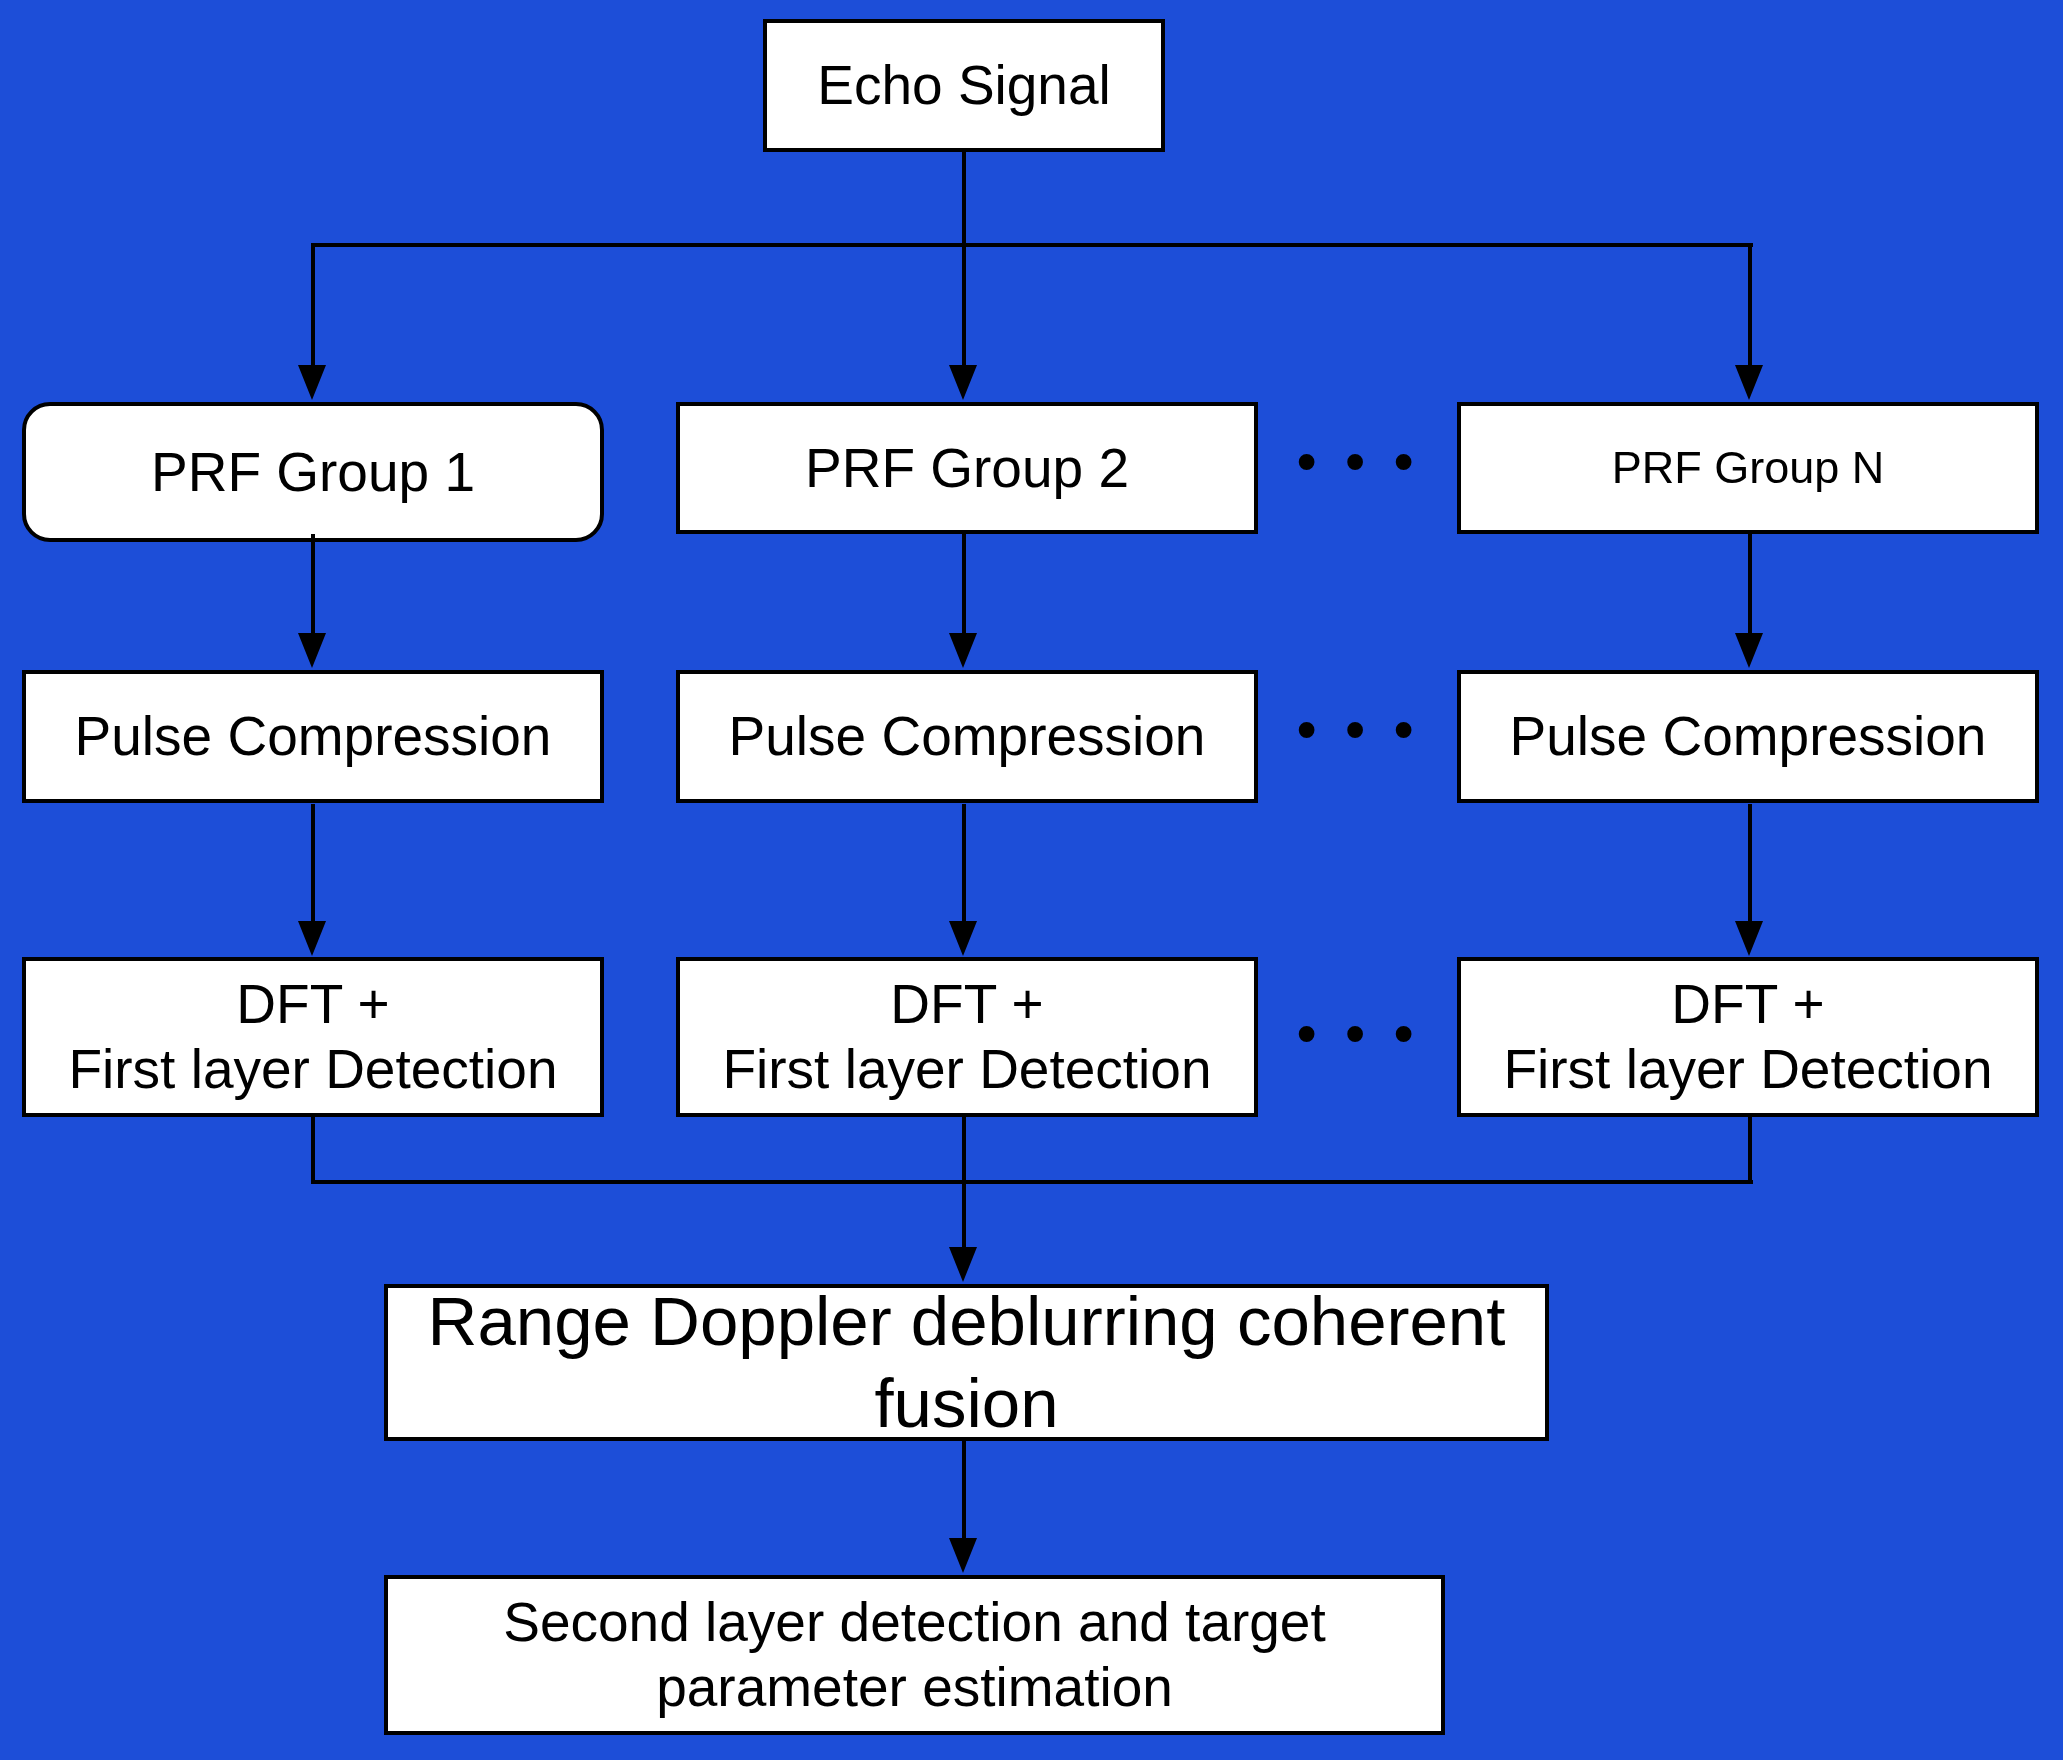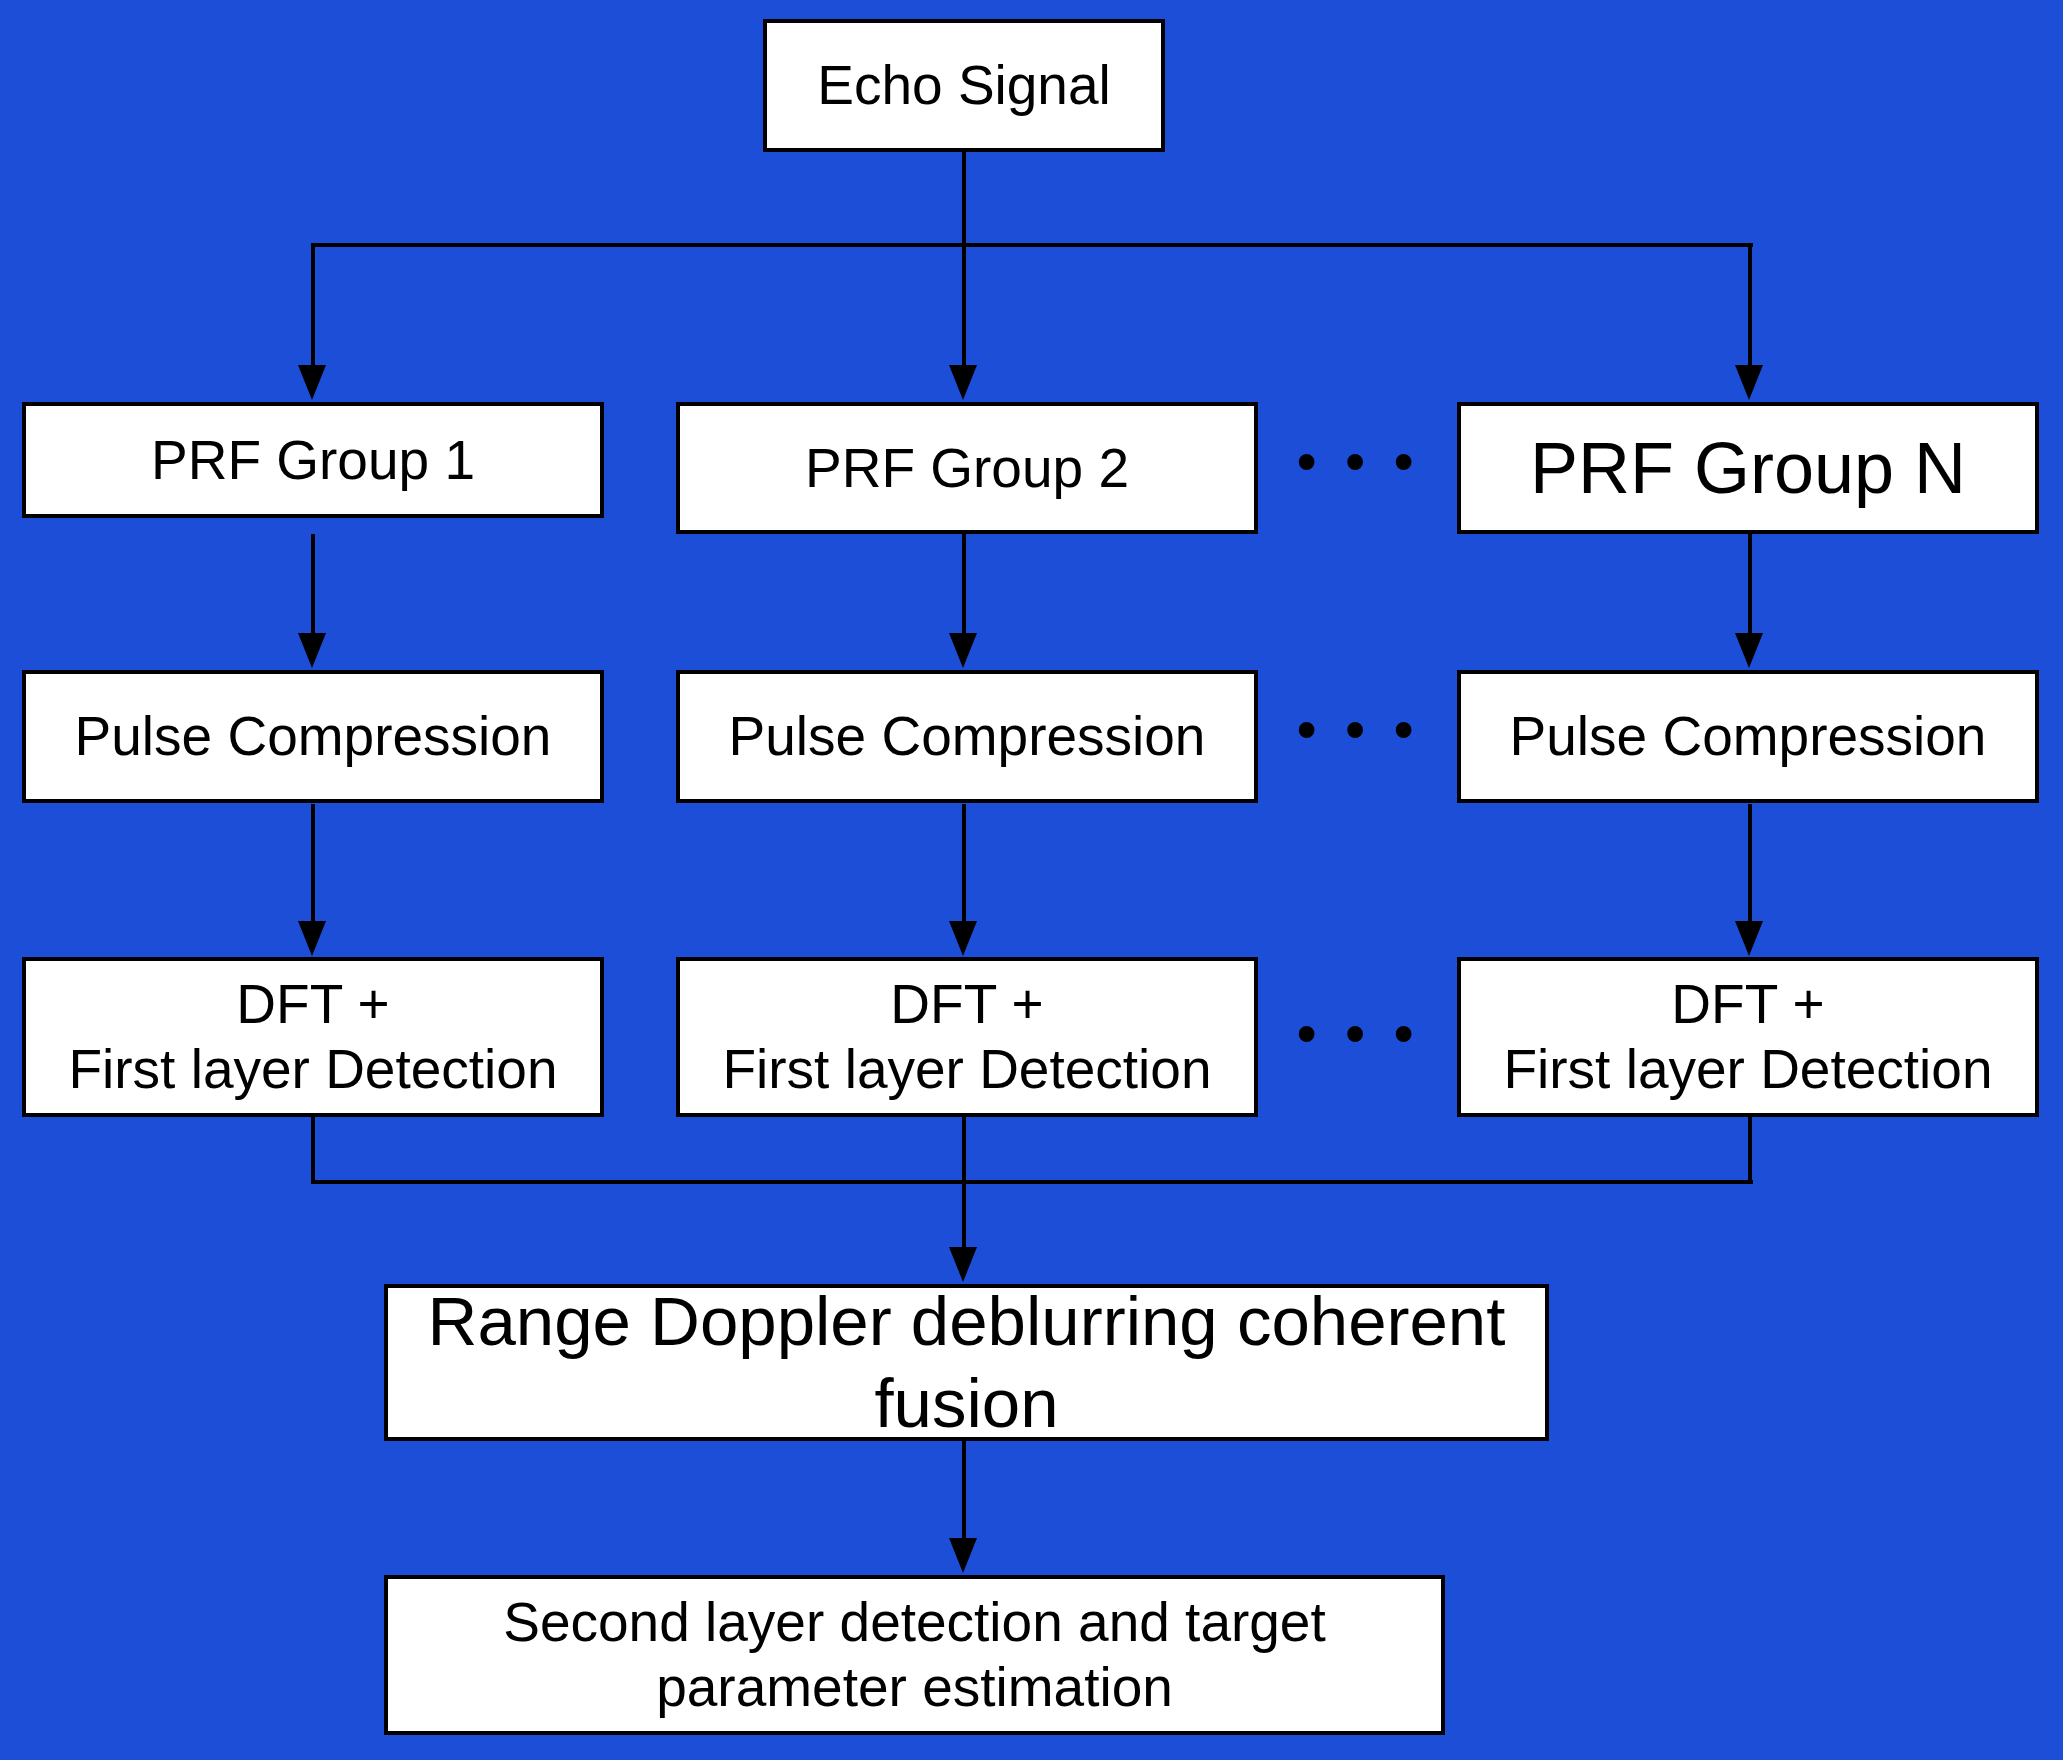--- a/index.html
+++ b/index.html
@@ -31,23 +31,23 @@
     padding: 0 8.8px;
   }
   .node .label {
     display: block;
     width: 100%;
     white-space: pre-line;
   }
   
   #node-echo        { left: 763px;  top: 19.4px;   width: 402px;  height: 133px; font-size: 55px; }
 
-  #node-prf-1       { left: 22px;   top: 402px;  width: 582px;  height: 116px; font-size: 55px; }
+  #node-prf-1       { left: 22px;   top: 402px;  width: 582px;  height: 140px; font-size: 55px; border-radius: 28px; }
   #node-prf-2       { left: 676px;  top: 402px;  width: 582px;  height: 132px; font-size: 55px; justify-content: center; }
-  #node-prf-n       { left: 1457px; top: 402px;  width: 582px;  height: 132px; font-size: 72px; text-align: center; }
+  #node-prf-n       { left: 1457px; top: 402px;  width: 582px;  height: 132px; font-size: 45px; text-align: center; }
 
   #node-pc-1        { left: 22px;   top: 670px;  width: 582px;  height: 133px; font-size: 55px; }
   #node-pc-2        { left: 676px;  top: 670px;  width: 582px;  height: 133px; font-size: 55px; }
   #node-pc-n        { left: 1457px; top: 670px;  width: 582px;  height: 133px; font-size: 55px; }
 
   #node-dft-1       { left: 22px;   top: 957px; width: 582px;  height: 160px; font-size: 55px; }
   #node-dft-2       { left: 676px;  top: 957px; width: 582px;  height: 160px; font-size: 55px; }
   #node-dft-n       { left: 1457px; top: 957px; width: 582px;  height: 160px; font-size: 55px; }
 
   #node-fusion      { left: 384px;  top: 1284px; width: 1165px; height: 157px; font-size: 69px; }

